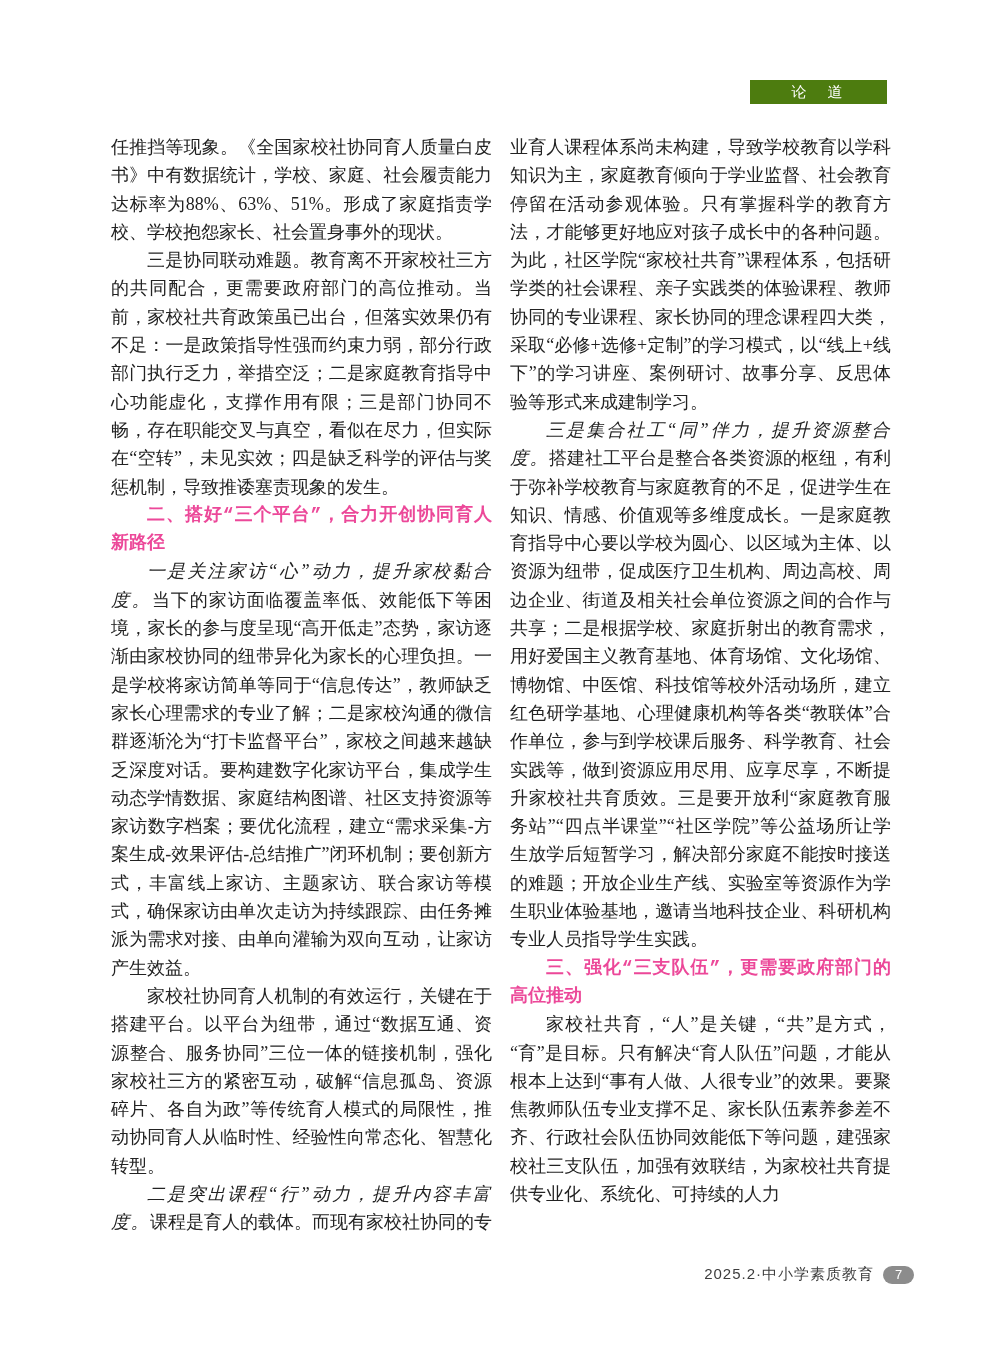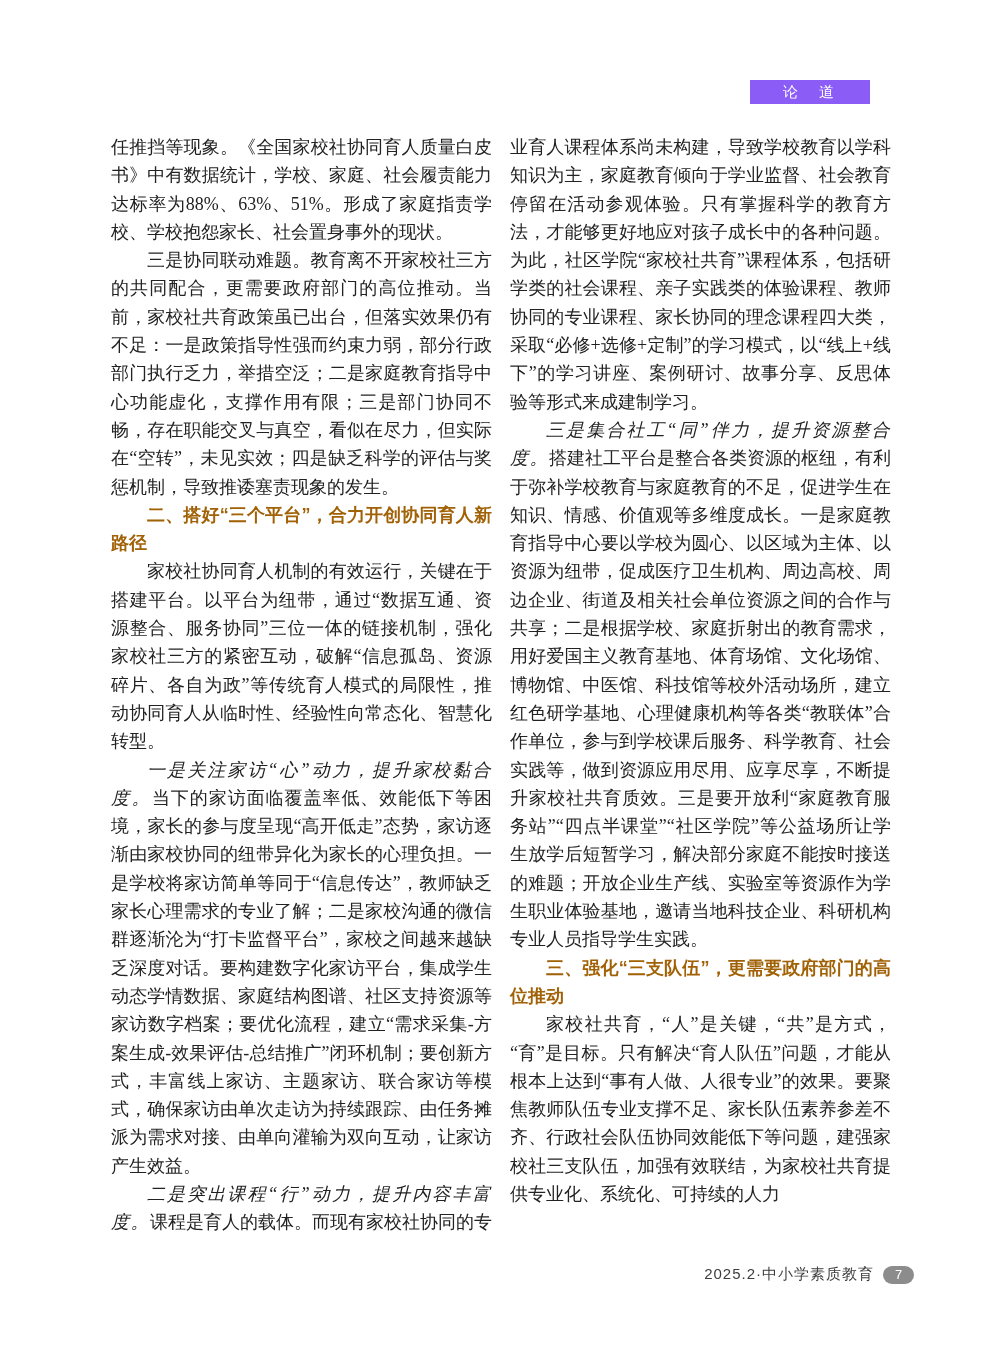--- a/index.html
+++ b/index.html
@@ -6,22 +6,22 @@
   .page{
     position:relative;
     width:992px;height:1346px;
     background:#ffffff;
     font-family:"Liberation Serif","DejaVu Serif",serif;
     overflow:hidden;
   }
   .header-badge{
     position:absolute;
     left:750px;top:80px;
-    width:120px;height:24px;
-    background:#8b5cf6;
+    width:137px;height:24px;
+    background:#4d7c0f;
     color:#ffffff;
     font-family:"Liberation Sans","DejaVu Sans",sans-serif;
     font-size:15px;
     display:flex;align-items:center;justify-content:center;
     letter-spacing:3px;
   }
   .columns{
     position:absolute;
     left:111px;top:133px;
     width:780px;
@@ -32,23 +32,23 @@
   .col p{
     margin:0;
     font-size:18px;
     line-height:28.3px;
     color:#222222;
     text-align:justify;
     text-indent:2em;
   }
   .col p.cont{text-indent:0;}
   .col p.head{
-    font-family:Liberation Sans, sans-serif;
+    font-family:Liberation Mono, monospace;
     font-weight:bold;
-    color:#a16207;
+    color:#ec4899;
   }
   .lead{
     font-style:italic;
     letter-spacing:1.5px;
   }
   .footer{
     position:absolute;
     right:78px;bottom:62px;
     display:flex;align-items:center;gap:9px;
     font-family:"Liberation Sans","DejaVu Sans",sans-serif;
@@ -74,22 +74,22 @@
 
 <div class="page">
 
   <div class="header-badge">论　道</div>
 
   <div class="columns">
     <div class="col">
         <p class="cont">任推挡等现象。《全国家校社协同育人质量白皮书》中有数据统计，学校、家庭、社会履责能力达标率为88%、63%、51%。形成了家庭指责学校、学校抱怨家长、社会置身事外的现状。</p>
         <p>三是协同联动难题。教育离不开家校社三方的共同配合，更需要政府部门的高位推动。当前，家校社共育政策虽已出台，但落实效果仍有不足：一是政策指导性强而约束力弱，部分行政部门执行乏力，举措空泛；二是家庭教育指导中心功能虚化，支撑作用有限；三是部门协同不畅，存在职能交叉与真空，看似在尽力，但实际在“空转”，未见实效；四是缺乏科学的评估与奖惩机制，导致推诿塞责现象的发生。</p>
         <p class="head">二、搭好“三个平台”，合力开创协同育人新路径</p>
+        <p><span class="lead">一是关注家访“心”动力，提升家校黏合度。</span>当下的家访面临覆盖率低、效能低下等困境，家长的参与度呈现“高开低走”态势，家访逐渐由家校协同的纽带异化为家长的心理负担。一是学校将家访简单等同于“信息传达”，教师缺乏家长心理需求的专业了解；二是家校沟通的微信群逐渐沦为“打卡监督平台”，家校之间越来越缺乏深度对话。要构建数字化家访平台，集成学生动态学情数据、家庭结构图谱、社区支持资源等家访数字档案；要优化流程，建立“需求采集-方案生成-效果评估-总结推广”闭环机制；要创新方式，丰富线上家访、主题家访、联合家访等模式，确保家访由单次走访为持续跟踪、由任务摊派为需求对接、由单向灌输为双向互动，让家访产生效益。</p>
         <p>家校社协同育人机制的有效运行，关键在于搭建平台。以平台为纽带，通过“数据互通、资源整合、服务协同”三位一体的链接机制，强化家校社三方的紧密互动，破解“信息孤岛、资源碎片、各自为政”等传统育人模式的局限性，推动协同育人从临时性、经验性向常态化、智慧化转型。</p>
-        <p><span class="lead">一是关注家访“心”动力，提升家校黏合度。</span>当下的家访面临覆盖率低、效能低下等困境，家长的参与度呈现“高开低走”态势，家访逐渐由家校协同的纽带异化为家长的心理负担。一是学校将家访简单等同于“信息传达”，教师缺乏家长心理需求的专业了解；二是家校沟通的微信群逐渐沦为“打卡监督平台”，家校之间越来越缺乏深度对话。要构建数字化家访平台，集成学生动态学情数据、家庭结构图谱、社区支持资源等家访数字档案；要优化流程，建立“需求采集-方案生成-效果评估-总结推广”闭环机制；要创新方式，丰富线上家访、主题家访、联合家访等模式，确保家访由单次走访为持续跟踪、由任务摊派为需求对接、由单向灌输为双向互动，让家访产生效益。</p>
         <p><span class="lead">二是突出课程“行”动力，提升内容丰富度。</span>课程是育人的载体。而现有家校社协同的专</p>
       </div>
     <div class="col">
         <p class="cont">业育人课程体系尚未构建，导致学校教育以学科知识为主，家庭教育倾向于学业监督、社会教育停留在活动参观体验。只有掌握科学的教育方法，才能够更好地应对孩子成长中的各种问题。为此，社区学院“家校社共育”课程体系，包括研学类的社会课程、亲子实践类的体验课程、教师协同的专业课程、家长协同的理念课程四大类，采取“必修+选修+定制”的学习模式，以“线上+线下”的学习讲座、案例研讨、故事分享、反思体验等形式来成建制学习。</p>
         <p><span class="lead">三是集合社工“同”伴力，提升资源整合度。</span>搭建社工平台是整合各类资源的枢纽，有利于弥补学校教育与家庭教育的不足，促进学生在知识、情感、价值观等多维度成长。一是家庭教育指导中心要以学校为圆心、以区域为主体、以资源为纽带，促成医疗卫生机构、周边高校、周边企业、街道及相关社会单位资源之间的合作与共享；二是根据学校、家庭折射出的教育需求，用好爱国主义教育基地、体育场馆、文化场馆、博物馆、中医馆、科技馆等校外活动场所，建立红色研学基地、心理健康机构等各类“教联体”合作单位，参与到学校课后服务、科学教育、社会实践等，做到资源应用尽用、应享尽享，不断提升家校社共育质效。三是要开放利“家庭教育服务站”“四点半课堂”“社区学院”等公益场所让学生放学后短暂学习，解决部分家庭不能按时接送的难题；开放企业生产线、实验室等资源作为学生职业体验基地，邀请当地科技企业、科研机构专业人员指导学生实践。</p>
         <p class="head">三、强化“三支队伍”，更需要政府部门的高位推动</p>
         <p>家校社共育，“人”是关键，“共”是方式，“育”是目标。只有解决“育人队伍”问题，才能从根本上达到“事有人做、人很专业”的效果。要聚焦教师队伍专业支撑不足、家长队伍素养参差不齐、行政社会队伍协同效能低下等问题，建强家校社三支队伍，加强有效联结，为家校社共育提供专业化、系统化、可持续的人力</p>
       </div>
   </div>
 

